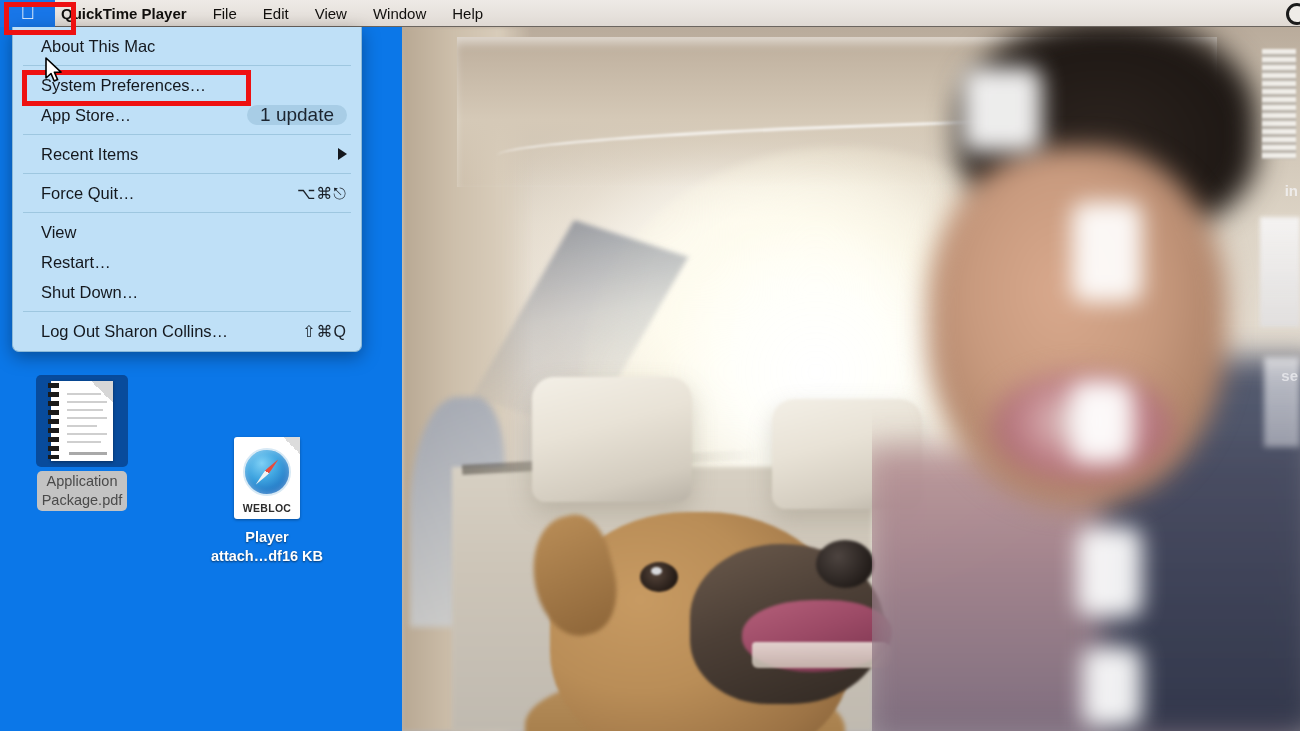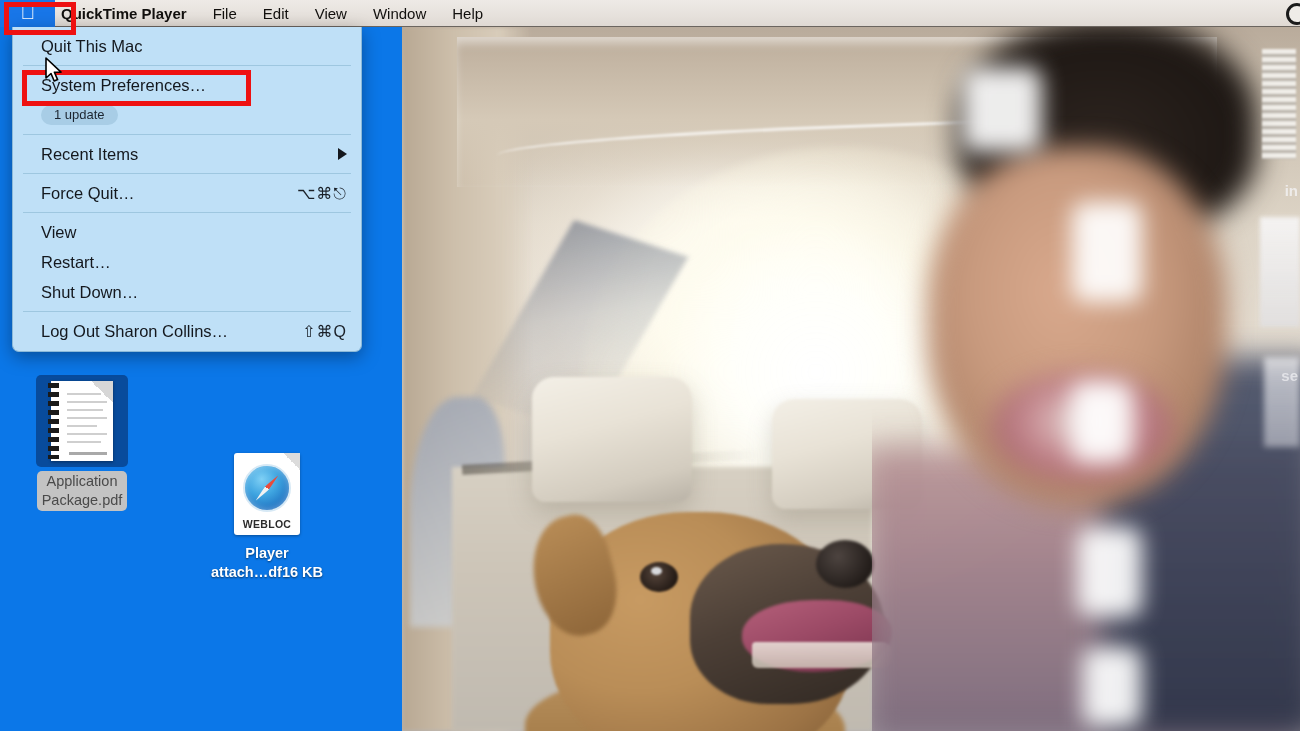--- a/index.html
+++ b/index.html
@@ -268,36 +268,36 @@
   .menu-row .label { flex:1; }
   .menu-row .shortcut {
     font-size:16px; color:#1a2028; letter-spacing:1px; margin-left:14px;
   }
   .menu-sep {
     height:1px; background:#9ec7e0; margin:4px 10px;
   }
   .badge-update {
     background:#a8cde6; color:#1c2530;
     border-radius:11px; padding:2px 13px;
-    font-size:13px; line-height:16px;text-align:right;
+    font-size:19px; line-height:16px;text-align:right;
   }
   .submenu-arrow {
     width:0;height:0;
     border-left:9px solid #14181e;
     border-top:6px solid transparent;
     border-bottom:6px solid transparent;
     margin-left:10px;
   }
 
   
   .desk-icon {
     position:absolute; width:130px; text-align:center;
   }
   #icon-pdf { left:17px; top:375px; }
-  #icon-webloc { left:202px; top:448px; }
+  #icon-webloc { left:202px; top:432px; }
 
   .icon-thumb-wrap {
     width:92px; height:92px; margin:0 auto;
     display:flex; align-items:center; justify-content:center;
     border-radius:5px;
   }
   #icon-pdf .icon-thumb-wrap { background:rgba(6,48,110,0.62); }
 
   
   #pdf-page {
@@ -471,30 +471,31 @@
   <div class="menu-title">Window</div>
   <div class="menu-title">Help</div>
   <div id="menubar-right">
     <div id="status-circle-icon"></div>
   </div>
 </div>
 
 <div id="apple-dropdown">
 
   <div class="menu-row">
-    <span class="label">Quit This Mac</span>
+    <span class="label">About This Mac</span>
   </div>
 
   <div class="menu-sep"></div>
 
   <div class="menu-row">
     <span class="label">System Preferences…</span>
   </div>
 
   <div class="menu-row">
+    <span class="label">App Store…</span>
     <span class="badge-update">1 update</span>
   </div>
 
   <div class="menu-sep"></div>
 
   <div class="menu-row">
     <span class="label">Recent Items</span>
     <span class="submenu-arrow"></span>
   </div>
 

